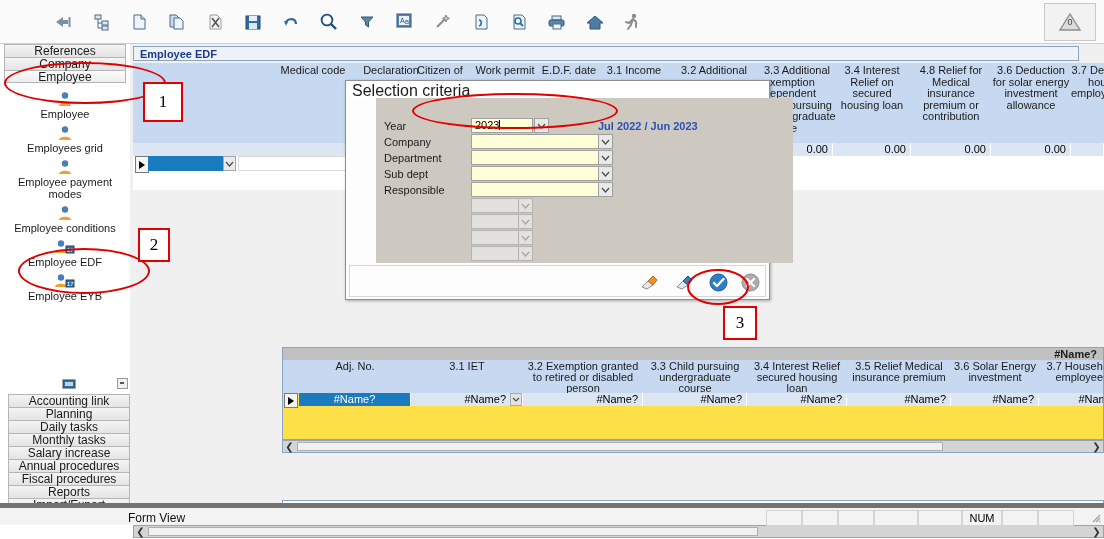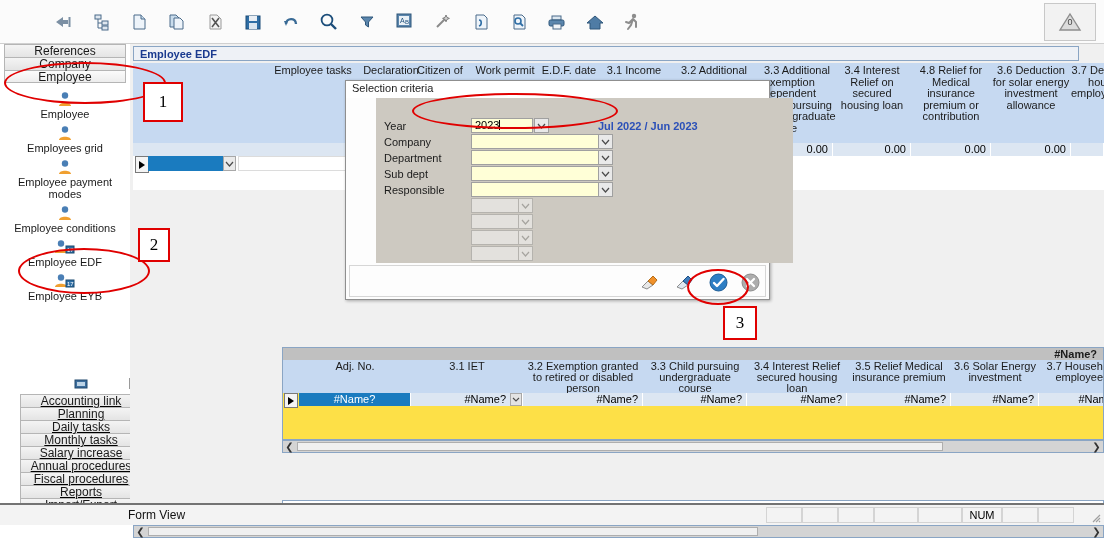--- a/index.html
+++ b/index.html
@@ -41,21 +41,21 @@
     box-sizing:border-box;
   }
   .sb-tab.last{border-bottom:1px solid #b5b5b5;}
   .sb-tab.sel{background:linear-gradient(to bottom,#fbfbfb,#ededed);}
   .sb-item{
     width:130px;text-align:center;padding-top:3px;padding-bottom:1px;
     font-size:11px;color:#1a1a1a;
   }
   .sb-item .lbl{display:block;line-height:12px;}
   .sb-icon{height:18px;display:flex;align-items:center;justify-content:center;}
-  #sb-bottom{position:absolute;left:16px;top:330px;width:130px;text-decoration:underline;}
+  #sb-bottom{position:absolute;left:4px;top:330px;width:130px;}
   .sb-grip{position:relative;height:20px;display:flex;align-items:center;justify-content:center;}
   .sb-grip .sq{position:absolute;right:6px;top:4px;width:9px;height:9px;border:1px solid #9a9a9a;background:#efefef;}
   .sb-grip .sq:after{content:"";position:absolute;left:2px;top:3px;width:4px;height:2px;background:#555;}
   
   #main{
     position:absolute;left:130px;top:44px;width:974px;height:459px;
     background:#f0f0f0;
     box-sizing:border-box;
   }
   #formTitle{
@@ -150,37 +150,37 @@
     border:1px solid #a9a9a9;background:#fff;color:#1a3a8f;
     text-align:center;line-height:15px;font-size:11px;box-sizing:border-box;
   }
   #poweredby{
     position:absolute;right:4px;top:5px;font-size:11px;color:#3b2f8f;
     text-decoration:underline;background:#f1f1f1;border:1px solid #8aa5c4;padding:0 2px;
   }
   
   #statusbar{
     position:absolute;left:0;top:503px;width:1104px;height:22px;
-    background:#f3f3f3;border-top:2px solid #737373;box-sizing:border-box;
+    background:#f3f3f3;border-top:5px solid #737373;box-sizing:border-box;
   }
   #statusLeft{position:absolute;left:128px;top:3px;font-size:12px;color:#111;}
   .statcell{position:absolute;top:2px;height:16px;border:1px solid #d4d4d4;background:#f3f3f3;box-sizing:border-box;}
   #numcell{position:absolute;top:2px;left:962px;width:40px;height:16px;border:1px solid #d4d4d4;
      background:#f3f3f3;text-align:center;line-height:15px;font-size:11px;box-sizing:border-box;}
   #grip{position:absolute;right:3px;bottom:2px;width:12px;height:12px;}
   
   #dialog{
     position:absolute;left:345px;top:80px;width:425px;height:220px;
     background:#fdfdfd;border:1px solid #8f8f8f;
     box-shadow:1px 1px 3px rgba(0,0,0,.3);
     box-sizing:border-box;z-index:40;
   }
   #dlgTitle{
     position:absolute;left:0;top:0;width:423px;height:16px;
-    background:#ffffff;color:#1b1b1b;font-size:11px;padding:1px 0 16px 6px;box-sizing:border-box;
+    background:#ffffff;color:#1b1b1b;font-size:16px;padding:1px 0 16px 6px;box-sizing:border-box;
   }
   #dlgBody{
     position:absolute;left:3px;top:17px;width:417px;height:165px;
     background:#cdc9c1;box-sizing:border-box;margin-left:27px;
   }
   .fld-label{position:absolute;left:8px;font-size:11px;color:#1b1b1b;line-height:14px;}
   .fld-input{
     position:absolute;height:15px;background:#ffffd7;border:1px solid #a0a0a0;
     box-sizing:border-box;font-size:11px;padding:0 3px;line-height:13px;color:#000;
   }
@@ -412,21 +412,21 @@
     <div class="sb-tab">Import/Export</div>
     <div class="sb-tab last">Parameters</div>
   </div>
 </div>
 
 <div id="main">
   <div id="formTitle">Employee EDF</div>
 
   <div id="topgrid">
     <div id="topHeadRow">
-      <div class="th" style="left:55px;width:250px;">Employee tasks</div>
+      <div class="th" style="left:55px;width:250px;">Medical code</div>
       <div class="th" style="left:218px;width:80px;">Declaration</div>
       <div class="th" style="left:272px;width:70px;">Citizen of</div>
       <div class="th" style="left:332px;width:80px;">Work permit</div>
       <div class="th" style="left:400px;width:72px;">E.D.F. date</div>
       <div class="th" style="left:465px;width:72px;">3.1 Income</div>
       <div class="th" style="left:535px;width:92px;">3.2 Additional</div>
       <div class="th" style="left:625px;width:75px;text-align:left;padding-left:6px;">3.3 Additional exemption dependent child pursuing undergraduate course</div>
       <div class="th" style="left:700px;width:78px;text-align:center;">3.4 Interest Relief on secured housing loan</div>
       <div class="th" style="left:778px;width:80px;">4.8 Relief for Medical insurance premium or contribution</div>
       <div class="th" style="left:858px;width:80px;">3.6 Deduction for solar energy investment allowance</div>

